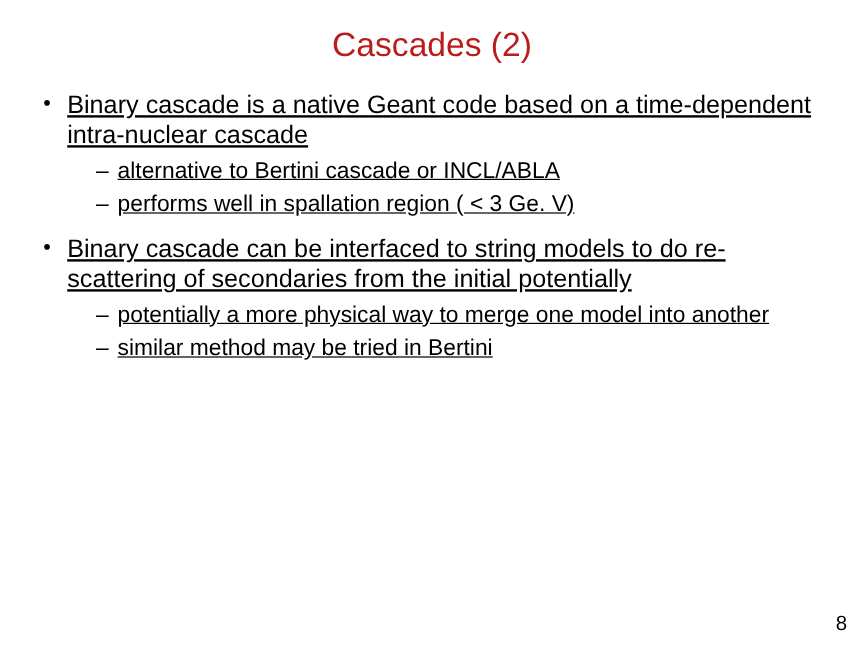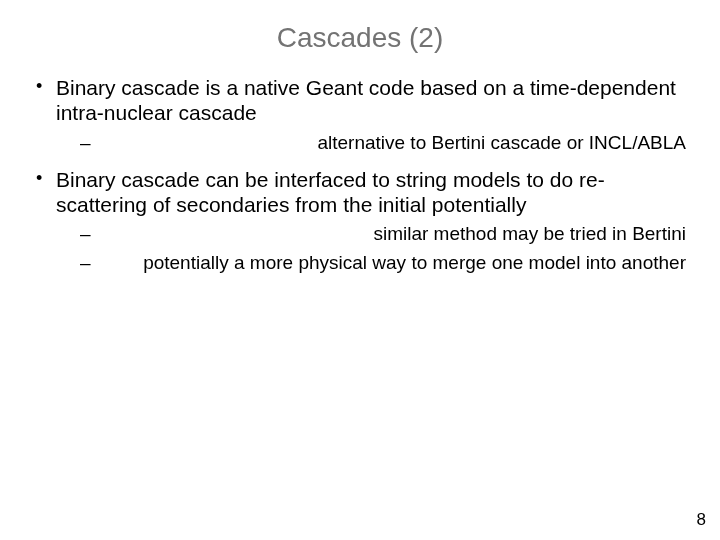--- a/index.html
+++ b/index.html
@@ -15,48 +15,48 @@
   .slide {
     width: 720px;
     height: 540px;
     position: relative;
     box-sizing: border-box;
     padding: 22px 34px 0 34px;
   }
   .title {
     text-align: center;
     font-size: 28px;
-    color: #737373;
+    color: #b91c1c;
     margin: 0 0 22px 0;
     font-weight: normal;
   }
   ul.top {
     list-style: none;
     margin: 0;
     padding: 0;
   }
   ul.top > li {
     position: relative;
     padding-left: 22px;
     font-size: 21px;
     line-height: 1.18;
     margin-bottom: 6px;
+    text-decoration: underline;
   }
   ul.top > li::before {
     content: "•";
     position: absolute;
     left: 2px;
     top: 0;
     font-size: 18px;
   }
   ul.sub {
     list-style: none;
     margin: 6px 0 14px 0;
     padding: 0 0 0 24px;
-    text-align: right;
   }
   ul.sub > li {
     position: relative;
     padding-left: 18px;
     font-size: 19px;
     line-height: 1.18;
     margin-bottom: 6px;
   }
   ul.sub > li::before {
     content: "–";
@@ -75,25 +75,26 @@
 <body>
 
 <div class="slide">
   <h1 class="title">Cascades (2)</h1>
 
   <ul class="top">
     <li>
       <span>Binary cascade is a native Geant code based on a time-dependent intra-nuclear cascade</span>
       <ul class="sub">
         <li><span>alternative to Bertini cascade or INCL/ABLA</span></li>
+        <li><span>performs well in spallation region ( &lt; 3 Ge. V)</span></li>
       </ul>
     </li>
     <li>
       <span>Binary cascade can be interfaced to string models to do re-scattering of secondaries from the initial potentially</span>
       <ul class="sub">
+        <li><span>potentially a more physical way to merge one model into another</span></li>
         <li><span>similar method may be tried in Bertini</span></li>
-        <li><span>potentially a more physical way to merge one model into another</span></li>
       </ul>
     </li>
   </ul>
 
   <div class="pagenum">8</div>
 </div>
 
 </body></html>

